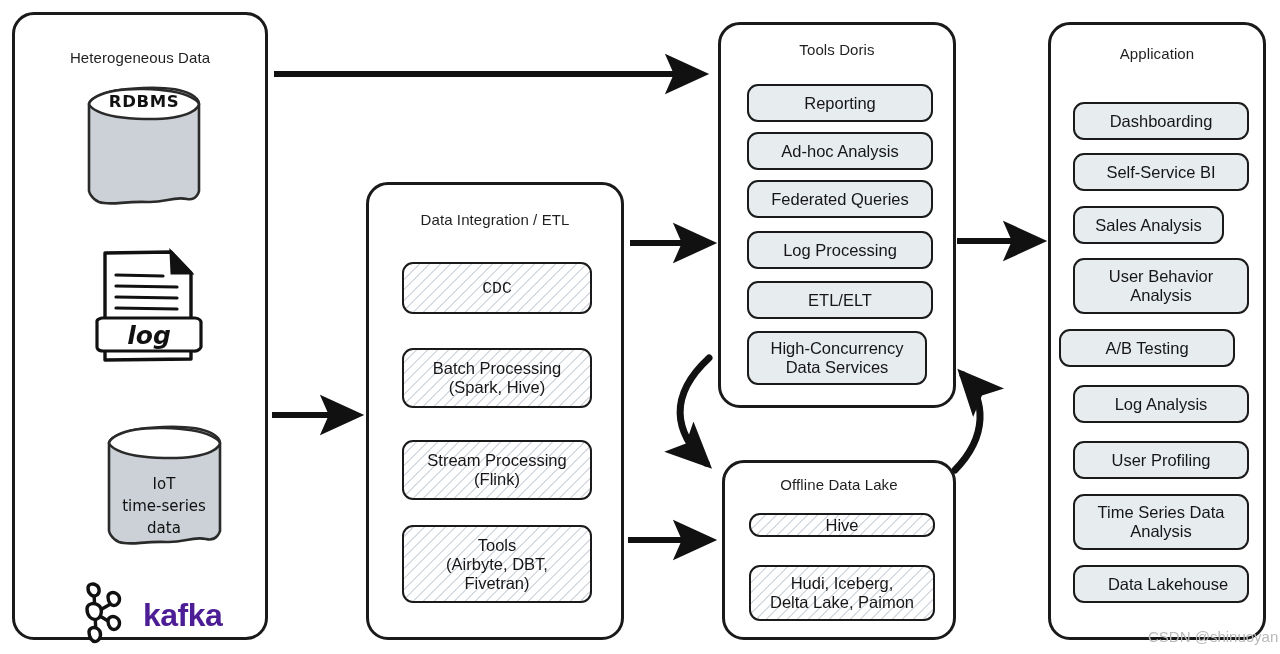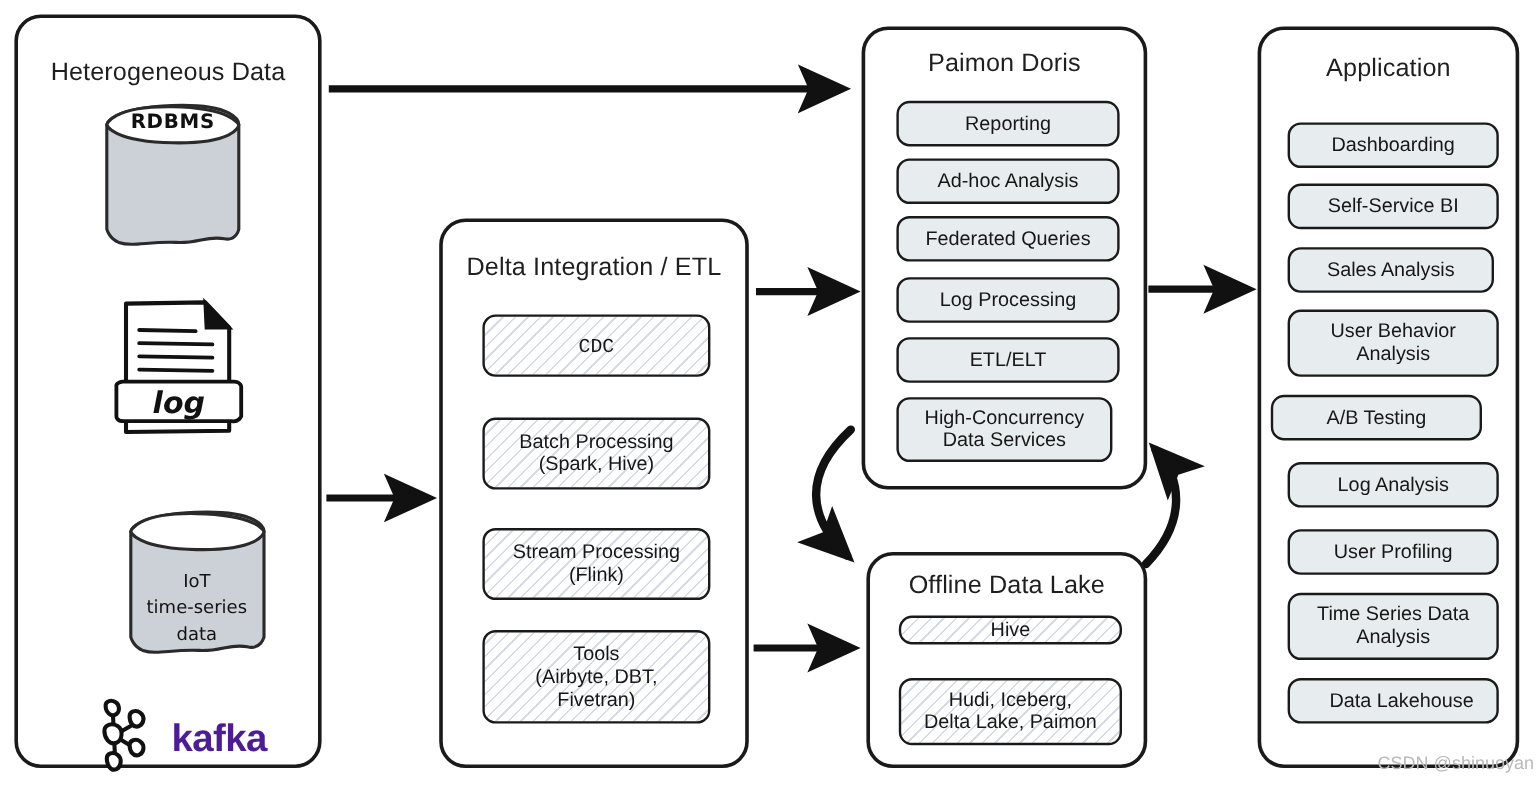--- a/index.html
+++ b/index.html
@@ -15,21 +15,21 @@
   .panel {
     position: absolute;
     background: #ffffff;
     border: 3px solid #1a1a1a;
     border-radius: 22px;
   }
   .panel-title {
     position: absolute;
     left: 0; right: 0;
     text-align: center;
-    font-size: 21px;
+    font-size: 15px;
     color: #1f1f1f;
     letter-spacing: .1px;
     white-space: nowrap;
   }
 
   
   .ibox {
     position: absolute;
     border: 2.5px solid #1a1a1a;
     border-radius: 11px;
@@ -189,34 +189,34 @@
           <path d="M33,17 C33,13 38,11 42,14 C46,17 45,23 41,25 C36,27 33,22 33,17 Z"></path>
           <path d="M33,41 C33,37 38,35 42,38 C46,41 45,47 41,49 C36,51 33,46 33,41 Z"></path>
           <path d="M14,52 C14,48 19,46 23,49 C27,52 26,59 22,61 C17,63 14,57 14,52 Z"></path>
         </g>
       </svg>
     </div>
     <div class="kafka-word" style="left:128px;top:582px;">kafka</div>
   </div>
 
   <div class="panel" style="left:366px;top:182px;width:258px;height:458px;">
-    <div class="panel-title" style="top:26px;">Delta Integration / ETL</div>
+    <div class="panel-title" style="top:26px;">Data Integration / ETL</div>
 
     <div class="ibox hatch" style="left:33px;top:77px;width:190px;height:52px;font-family:Liberation Mono, monospace;">CDC</div>
     <div class="ibox hatch" style="left: 33px; top: 163px; width: 190px; height: 60px; white-space: pre-line;">Batch Processing
 (Spark, Hive)</div>
     <div class="ibox hatch" style="left: 33px; top: 255px; width: 190px; height: 60px; white-space: pre-line;">Stream Processing
 (Flink)</div>
     <div class="ibox hatch" style="left: 33px; top: 340px; width: 190px; height: 78px; white-space: pre-line;">Tools
 (Airbyte, DBT,
 Fivetran)</div>
   </div>
 
   <div class="panel" style="left:718px;top:22px;width:238px;height:386px;">
-    <div class="panel-title" style="top:16px;">Paimon Doris</div>
+    <div class="panel-title" style="top:16px;">Tools Doris</div>
 
     <div class="ibox fill" style="left:26px;top:59px;width:186px;height:38px;">Reporting</div>
     <div class="ibox fill" style="left:26px;top:107px;width:186px;height:38px;">Ad-hoc Analysis</div>
     <div class="ibox fill" style="left:26px;top:155px;width:186px;height:38px;">Federated Queries</div>
     <div class="ibox fill" style="left:26px;top:206px;width:186px;height:38px;">Log Processing</div>
     <div class="ibox fill" style="left:26px;top:256px;width:186px;height:38px;">ETL/ELT</div>
     <div class="ibox fill" style="left: 26px; top: 306px; width: 180px; height: 54px; white-space: pre-line;">High-Concurrency
 Data Services</div>
   </div>
 
@@ -226,21 +226,21 @@
     <div class="ibox hatch" style="left:24px;top:50px;width:186px;height:24px;">Hive</div>
     <div class="ibox hatch" style="left: 24px; top: 102px; width: 186px; height: 56px; white-space: pre-line;">Hudi, Iceberg,
 Delta Lake, Paimon</div>
   </div>
 
   <div class="panel" style="left:1048px;top:22px;width:218px;height:618px;">
     <div class="panel-title" style="top:20px;">Application</div>
 
     <div class="ibox fill" style="left:22px;top:77px;width:176px;height:38px;">Dashboarding</div>
     <div class="ibox fill" style="left:22px;top:128px;width:176px;height:38px;">Self-Service BI</div>
-    <div class="ibox fill" style="left:22px;top:181px;width:172px;height:38px;">Sales Analysis</div>
+    <div class="ibox fill" style="left:22px;top:181px;width:151px;height:38px;">Sales Analysis</div>
     <div class="ibox fill" style="left: 22px; top: 233px; width: 176px; height: 56px; white-space: pre-line;">User Behavior
 Analysis</div>
     <div class="ibox fill" style="left:8px;top:304px;width:176px;height:38px;">A/B Testing</div>
     <div class="ibox fill" style="left:22px;top:360px;width:176px;height:38px;">Log Analysis</div>
     <div class="ibox fill" style="left:22px;top:416px;width:176px;height:38px;">User Profiling</div>
     <div class="ibox fill" style="left: 22px; top: 469px; width: 176px; height: 56px; white-space: pre-line;">Time Series Data
 Analysis</div>
     <div class="ibox fill" style="left:22px;top:540px;width:176px;height:38px;padding-left:18px;">Data Lakehouse</div>
   </div>
 

